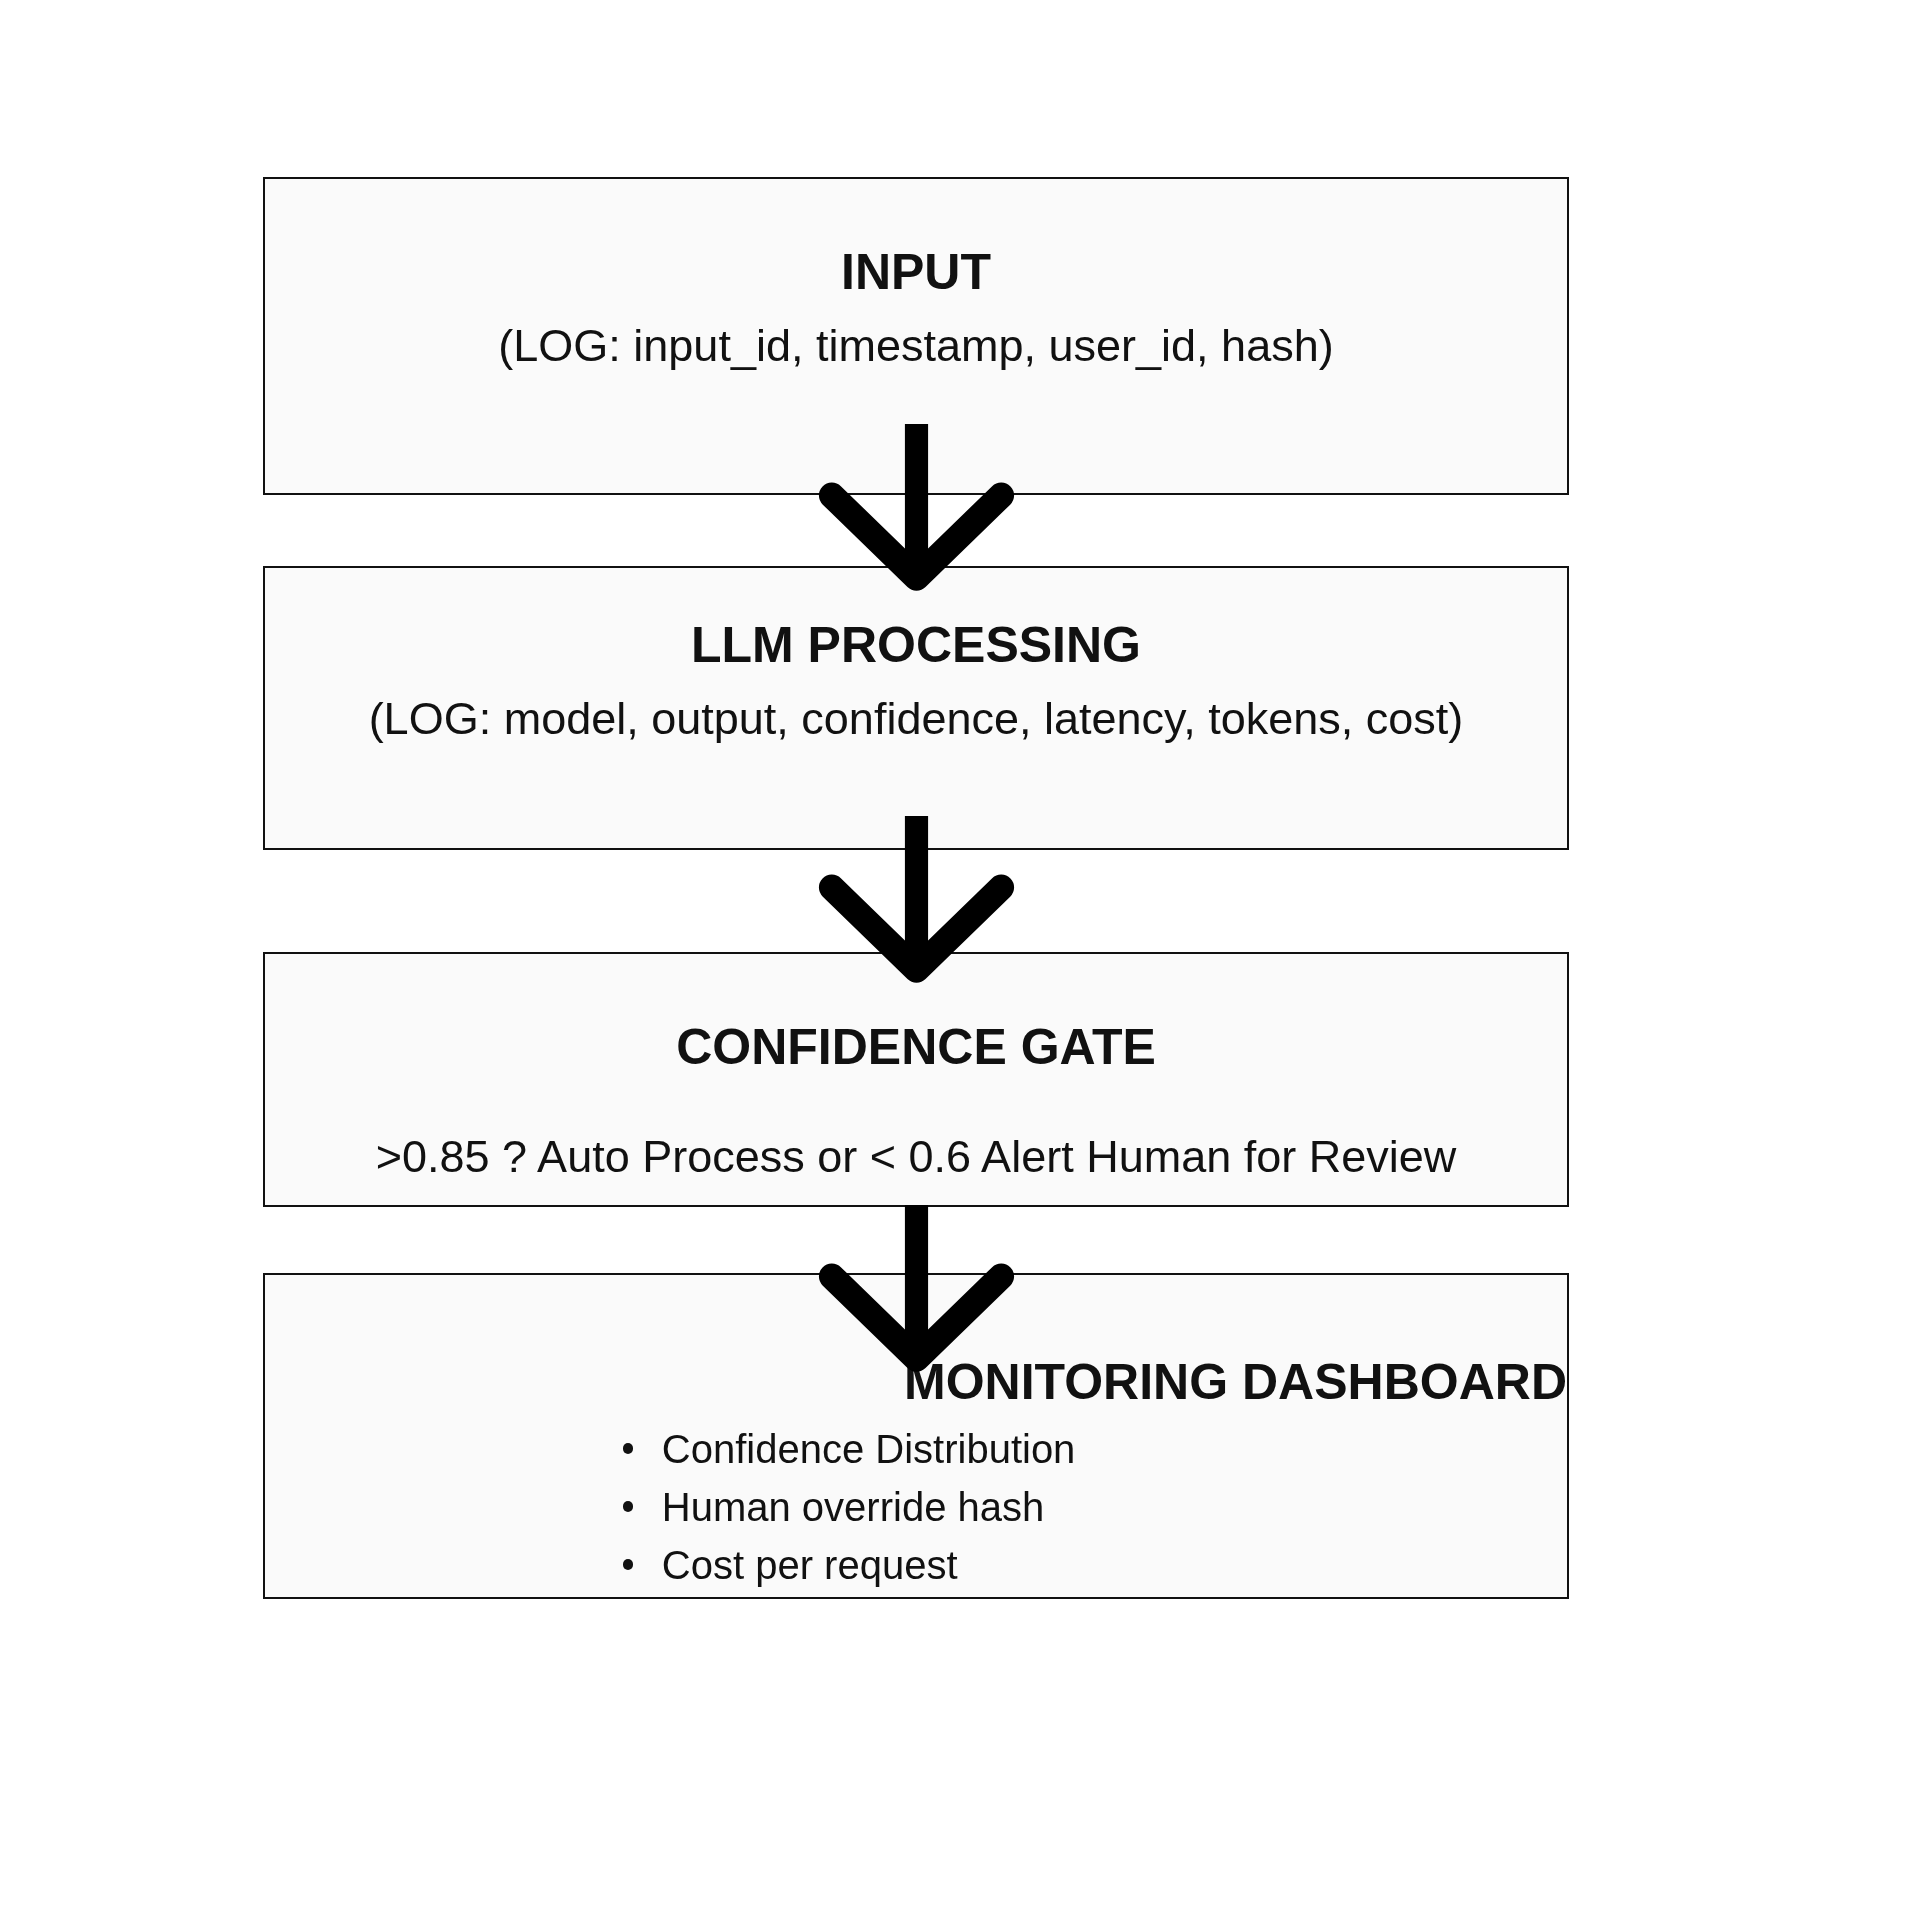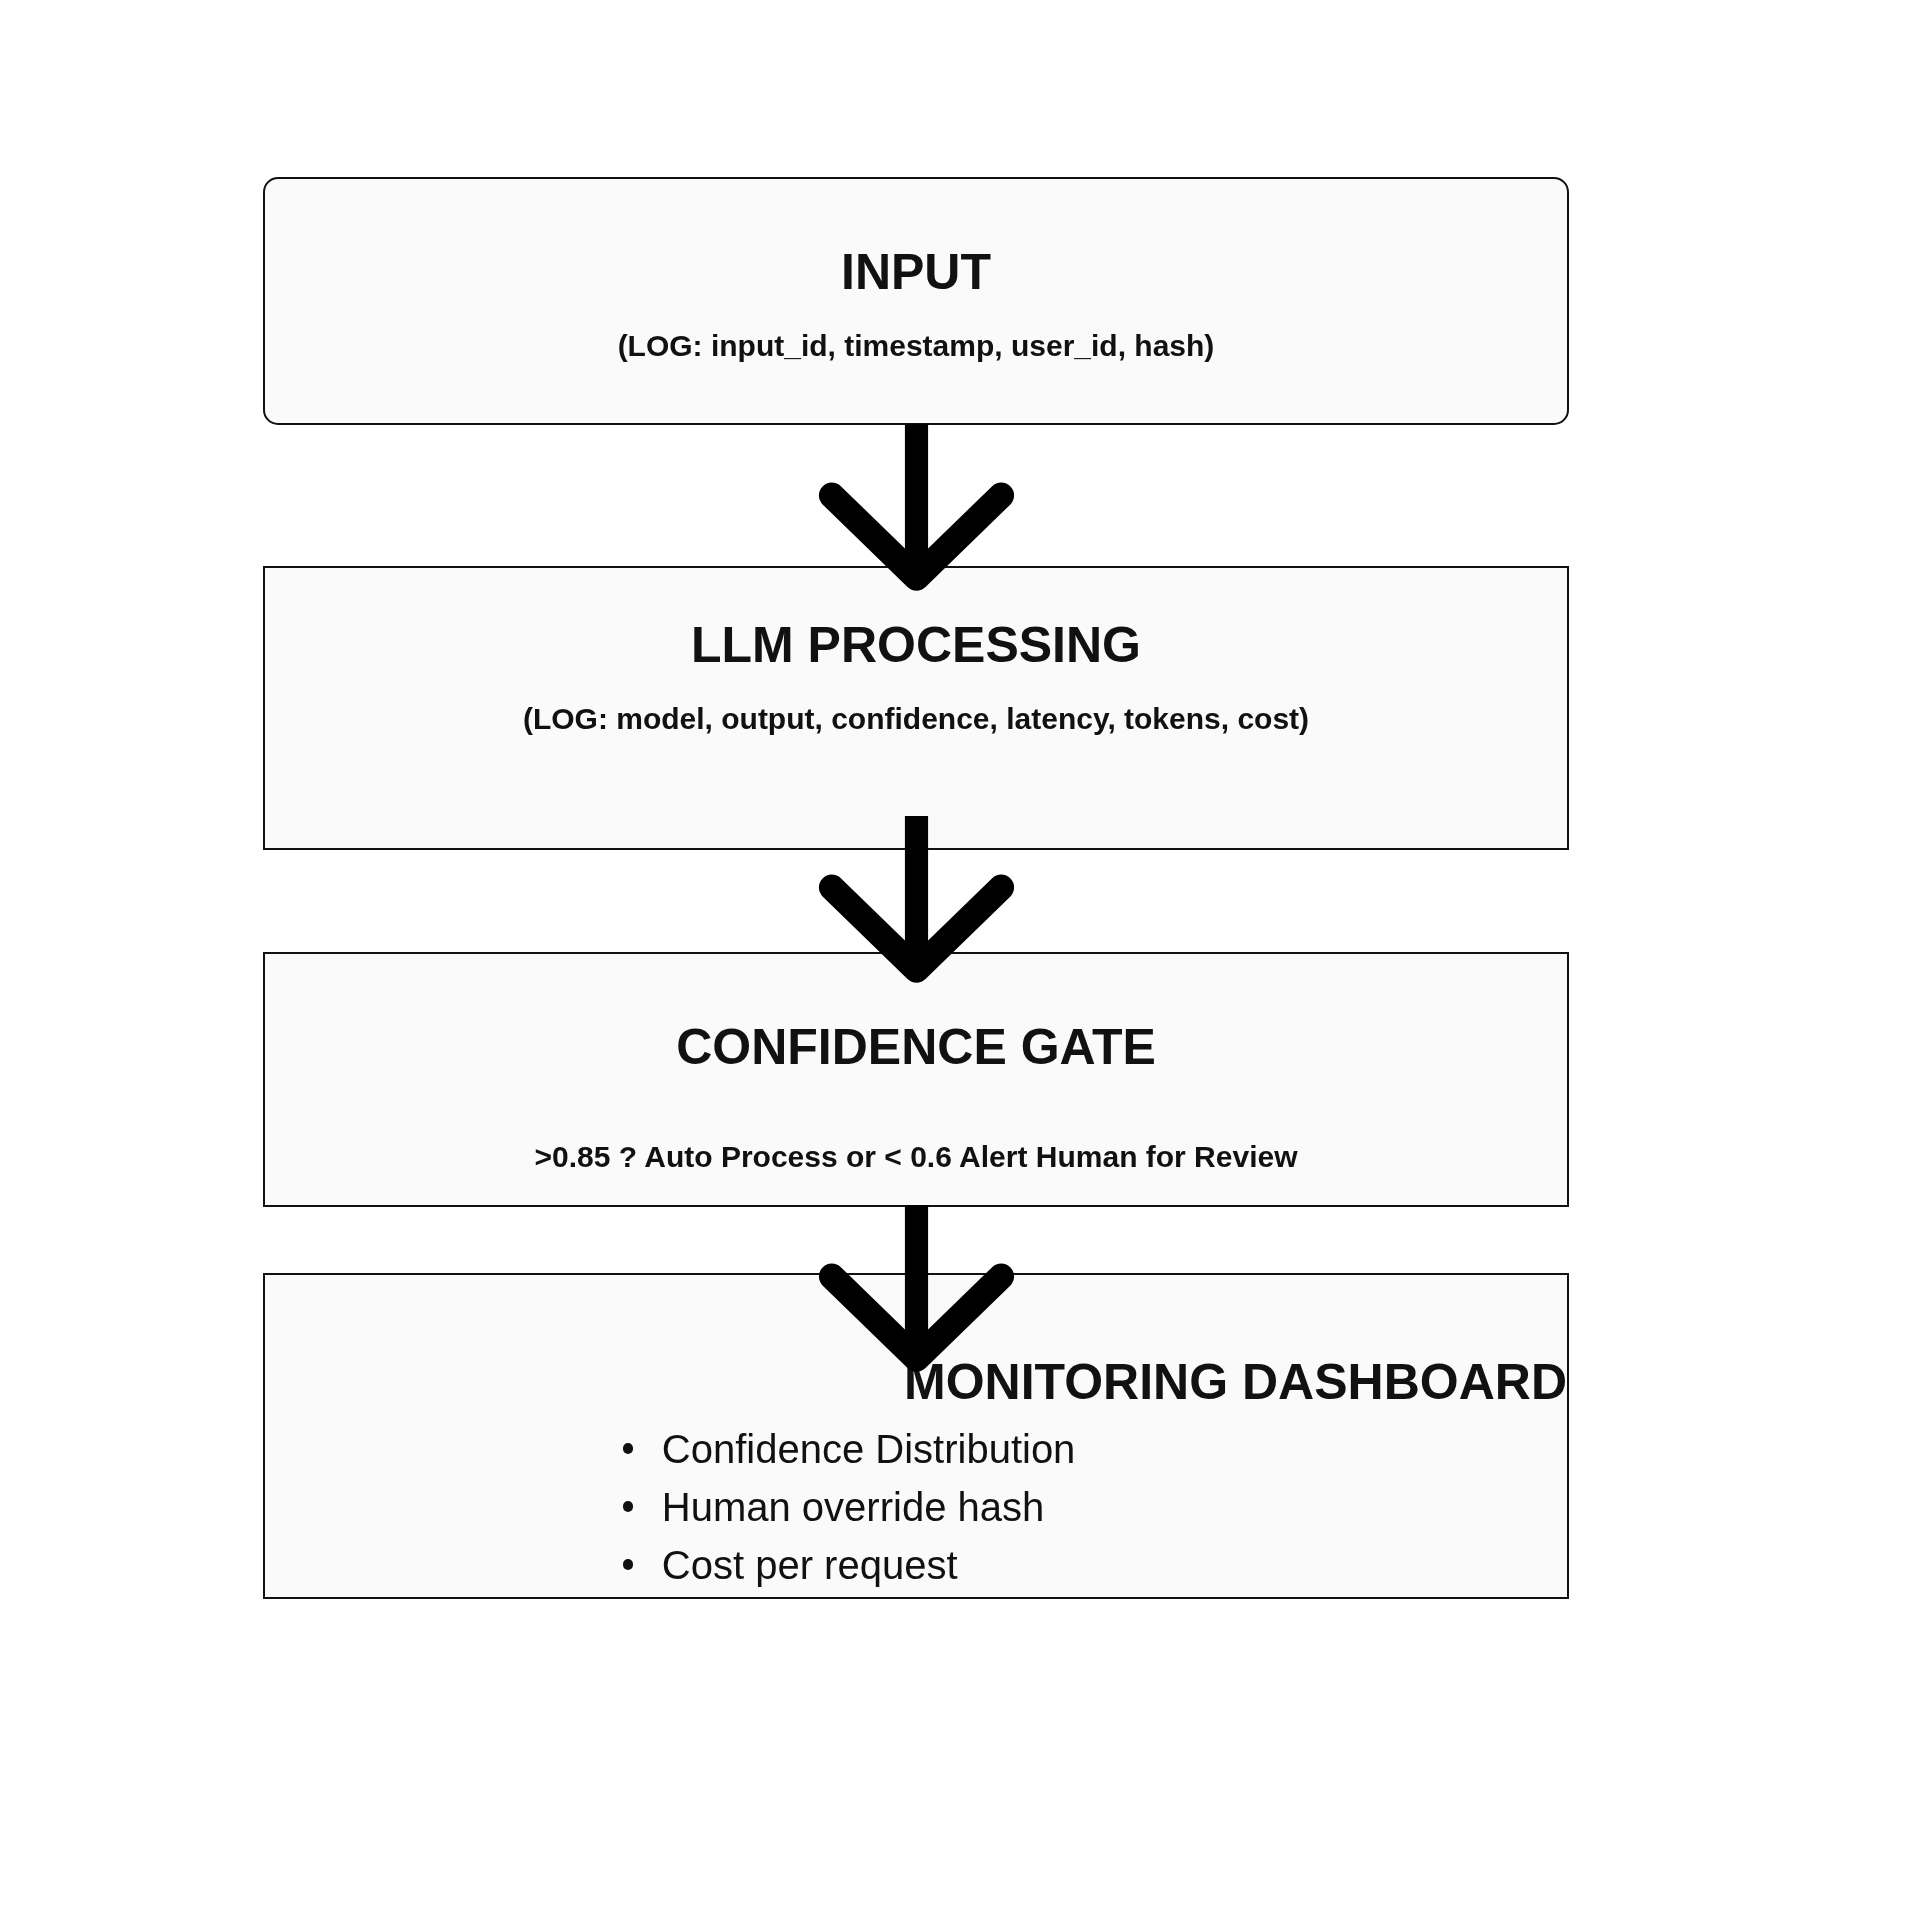--- a/index.html
+++ b/index.html
@@ -33,26 +33,26 @@
     z-index:1;
   }
   .node-title{
     font-size:50px;
     font-weight:700;
     line-height:62px;
     letter-spacing:0px;
     margin:0;
   }
   .node-subtitle{
-    font-size:30px;
-    font-weight:700;
+    font-size:45px;
+    font-weight:400;
     line-height:54px;
     margin:15.6px 0 0 0;
   }
-  .node-1{top:177px;height:248px;padding-top:62px;border-radius:15px;}
+  .node-1{top:177px;height:318px;padding-top:62px;}
   .node-2{top:566px;height:284px;padding-top:46px;}
   .node-3{top:952px;height:255px;padding-top:62px;gap:36px;}
   .node-4{top:1273px;height:326px;padding-top:76px;align-items:flex-end;}
 
   .node-4 .bullet-list{
     list-style:none;
     margin:6.7px 0 0 0;
     padding:0;
     text-align:left;
     align-self:center;

